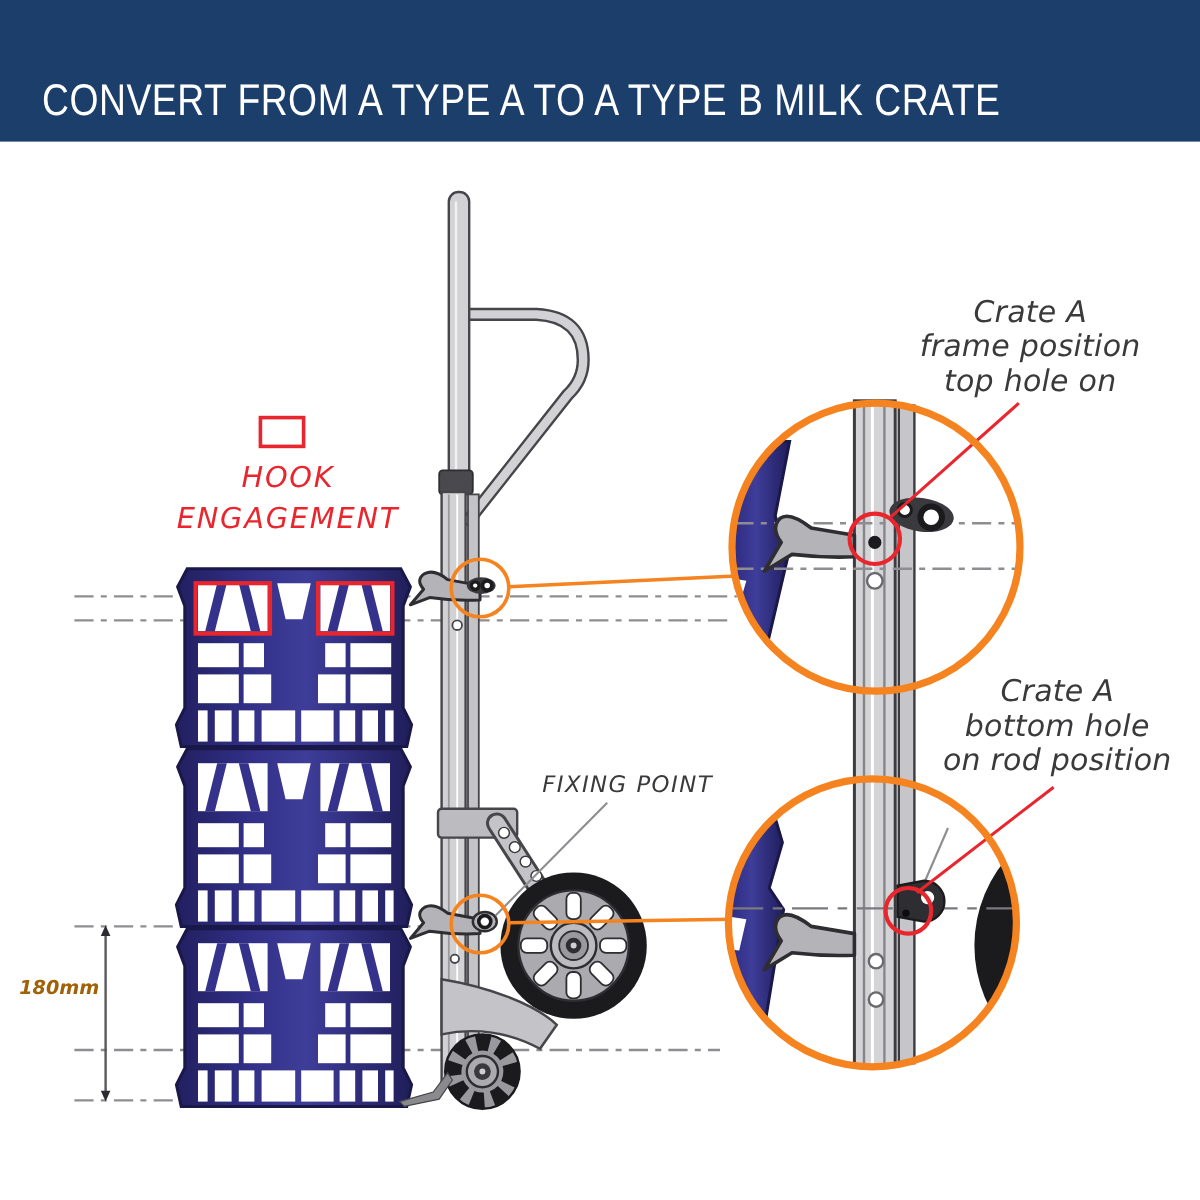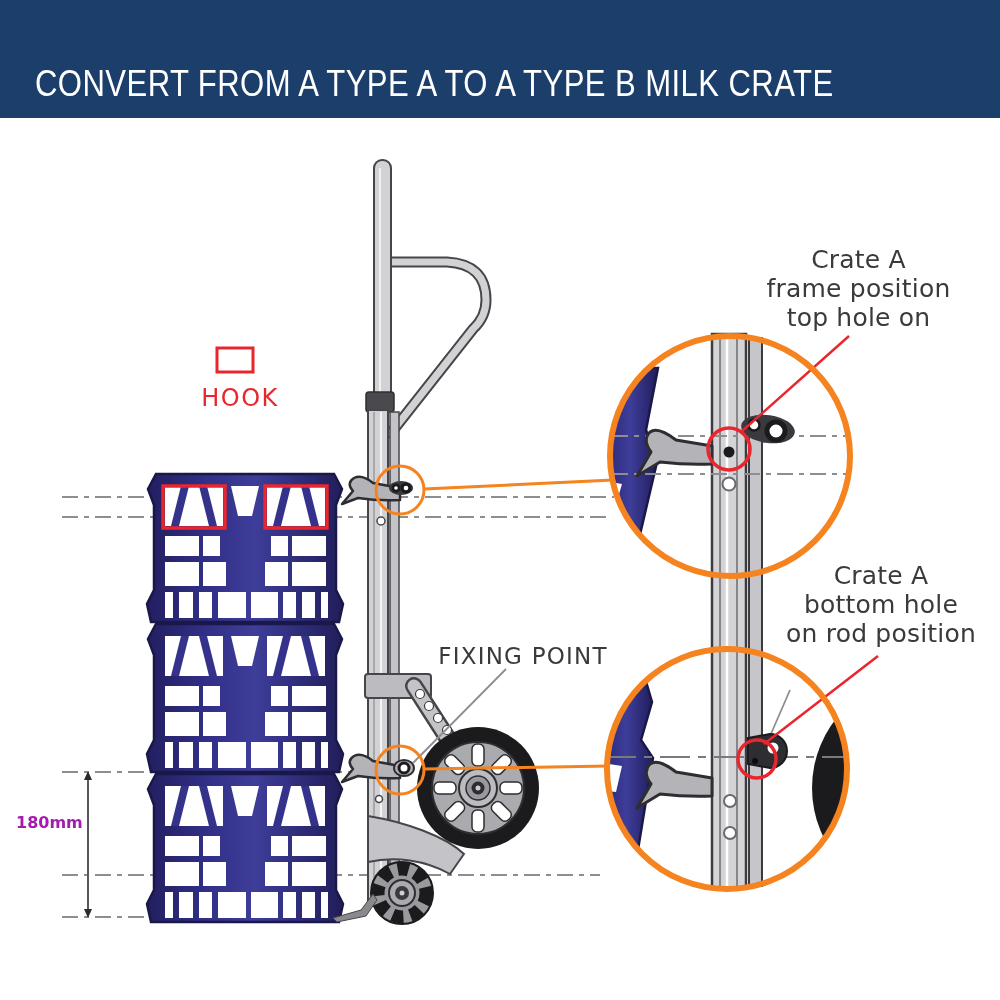--- a/index.html
+++ b/index.html
@@ -3,28 +3,28 @@
 <meta charset="utf-8">
 <style>
   html,body{margin:0;padding:0;background:#fff;}
   #scene{position:relative;width:1000px;height:1000px;background:#ffffff;overflow:hidden;
          font-family:"DejaVu Sans", sans-serif;}
   #diagram-svg{position:absolute;left:0;top:0;}
   .header-banner{position:absolute;left:0;top:0;width:1000px;height:118px;background:#1c3e6b;}
   .header-title{position:absolute;left:35px;top:63px;color:#ffffff;font-size:37px;font-weight:500;
       font-family:"Liberation Sans", sans-serif;white-space:nowrap;transform:scaleX(0.84);
       transform-origin:left center;letter-spacing:0.5px;}
-  .label{position:absolute;color:#3a3a3c;text-align:center;}
+  .label{position:absolute;color:#3a3a3c;text-align:center;font-style:italic;}
   .callout-label{font-size:25px;line-height:29px;font-weight:500;letter-spacing:0.2px;}
   #label-crate-top{left:736px;top:245px;width:245px;}
   #label-crate-bottom{left:756px;top:561px;width:250px;}
   .hook-label{left:128px;top:381px;width:224px;color:#e9262d;font-size:24px;line-height:34px;
       letter-spacing:1.5px;font-weight:500;}
-  .fixing-label{left:428px;top:643px;width:190px;font-size:23px;letter-spacing:1.2px;font-weight:500;}
-  .dim-label{left:16px;top:813px;width:66px;text-align:right;font-size:16px;font-weight:bold;color:#a21caf;}
+  .fixing-label{left:428px;top:643px;width:190px;font-size:19px;letter-spacing:1.2px;font-weight:500;}
+  .dim-label{left:16px;top:813px;width:66px;text-align:right;font-size:16px;font-weight:bold;color:#a16207;}
 </style>
 </head>
 <body>
 
 <div id="scene">
 
   <svg id="diagram-svg" width="1000" height="1000" viewBox="0 0 1000 1000">
     <defs>
       <linearGradient id="crateGrad" x1="0" y1="0" x2="1" y2="0">
         <stop offset="0" stop-color="#221f60"></stop>
@@ -227,20 +227,21 @@
     <circle cx="730" cy="456" r="120" fill="none" stroke="#f5831f" stroke-width="6"></circle>
     <circle cx="727" cy="769" r="120" fill="none" stroke="#f5831f" stroke-width="6"></circle>
   </svg>
 
   <div class="header-banner">
     <div class="header-title">CONVERT FROM A TYPE A TO A TYPE B MILK CRATE</div>
   </div>
 
   <div class="label hook-label">
     <div>HOOK</div>
+    <div>ENGAGEMENT</div>
   </div>
 
   <div class="label fixing-label">FIXING POINT</div>
 
   <div class="label dim-label">180mm</div>
 
   <div class="label callout-label" id="label-crate-top">
     <div>Crate A</div>
     <div>frame position</div>
     <div>top hole on</div>

